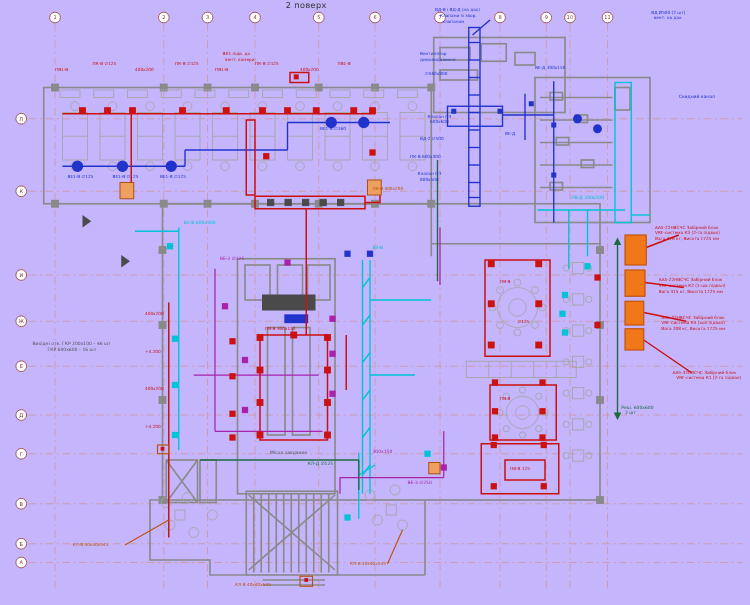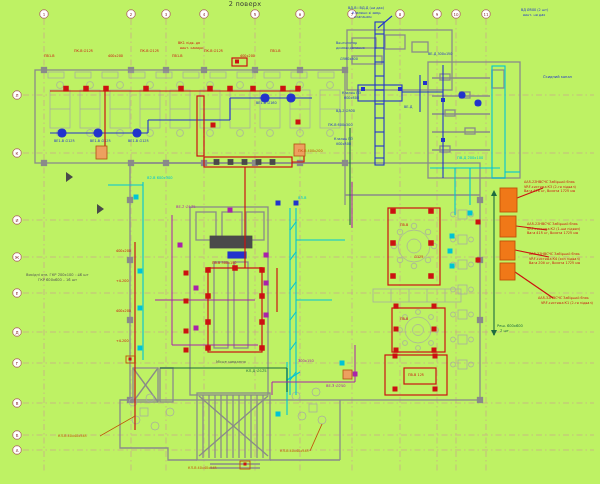--- a/index.html
+++ b/index.html
@@ -1,16 +1,16 @@
 <!DOCTYPE html>
 <html><head>
 <meta charset="utf-8">
 <style>
   html,body{margin:0;padding:0;background:#fff;}
-  #canvas{position:relative;width:600px;height:484px;background:#bef264;overflow:hidden;
+  #canvas{position:relative;width:600px;height:484px;background:#c4b5fd;overflow:hidden;
           font-family:"DejaVu Sans",sans-serif;}
   #plan-title{position:absolute;left:190px;top:0px;width:110px;text-align:center;
               font-size:6.5px;color:#333;letter-spacing:.3px;}
   svg{position:absolute;left:0;top:0;}
   text{font-family:"DejaVu Sans",sans-serif;}
 </style>
 </head>
 <body>
 
 <div id="canvas">

